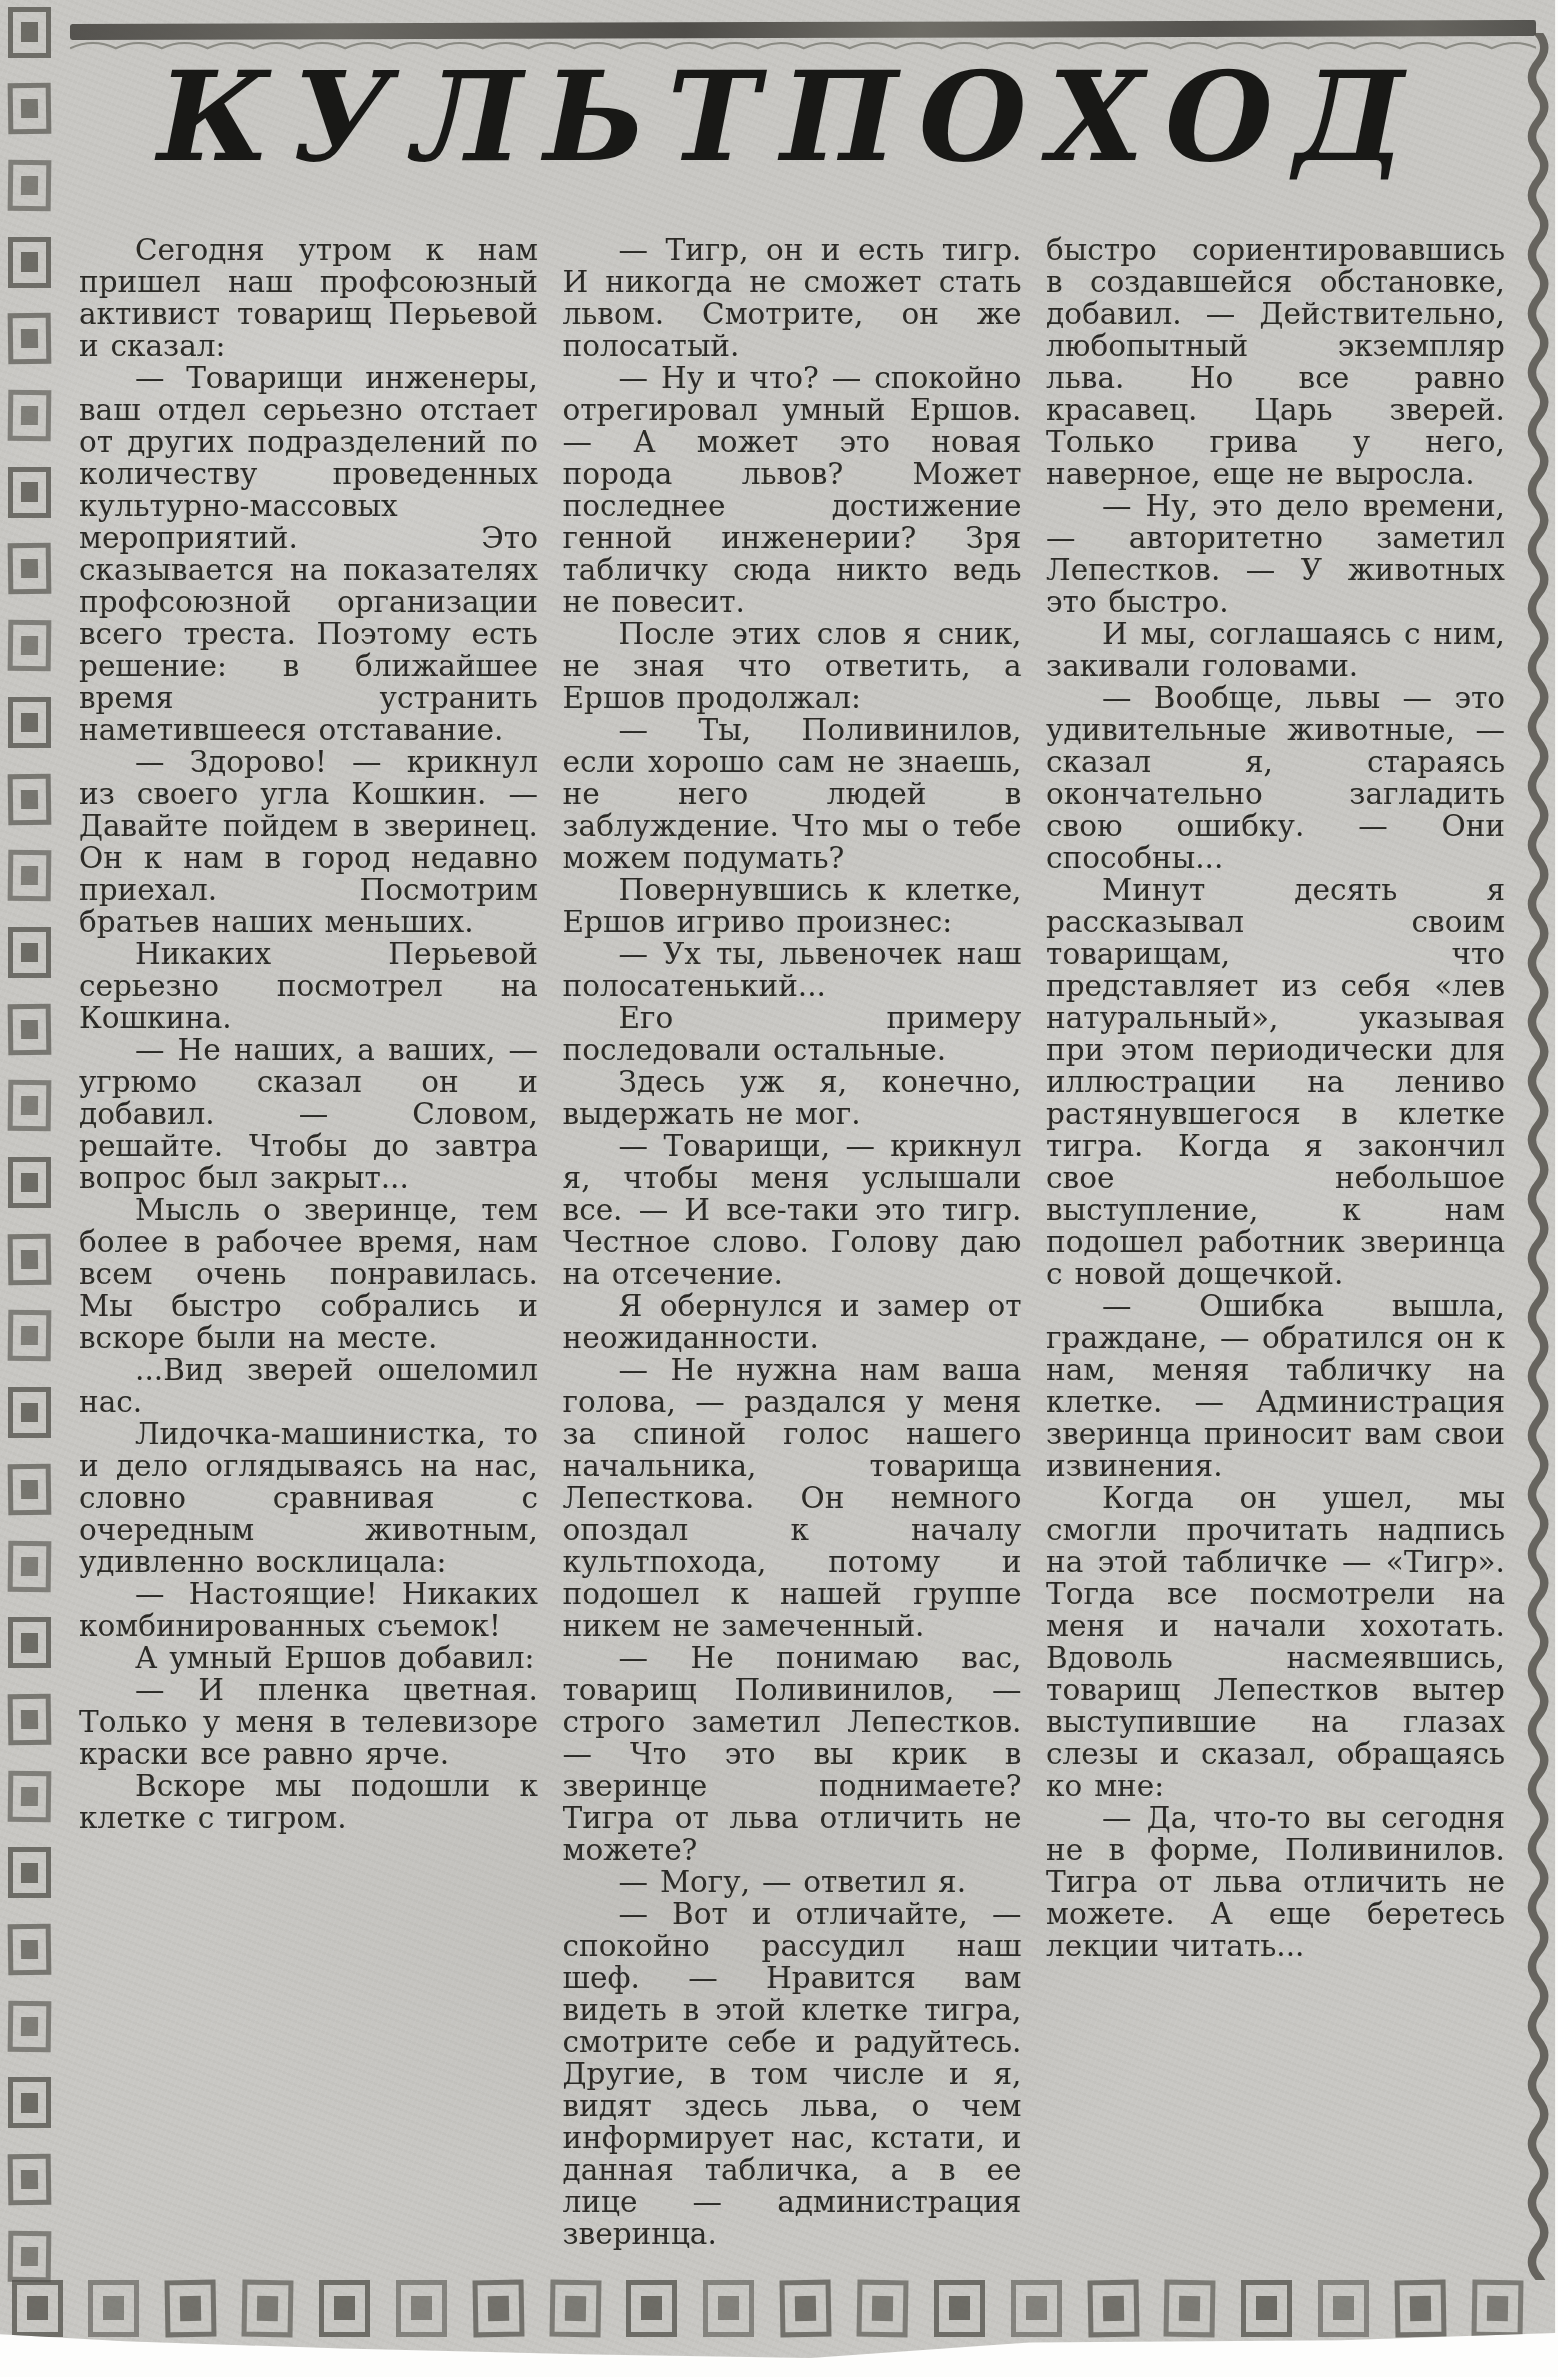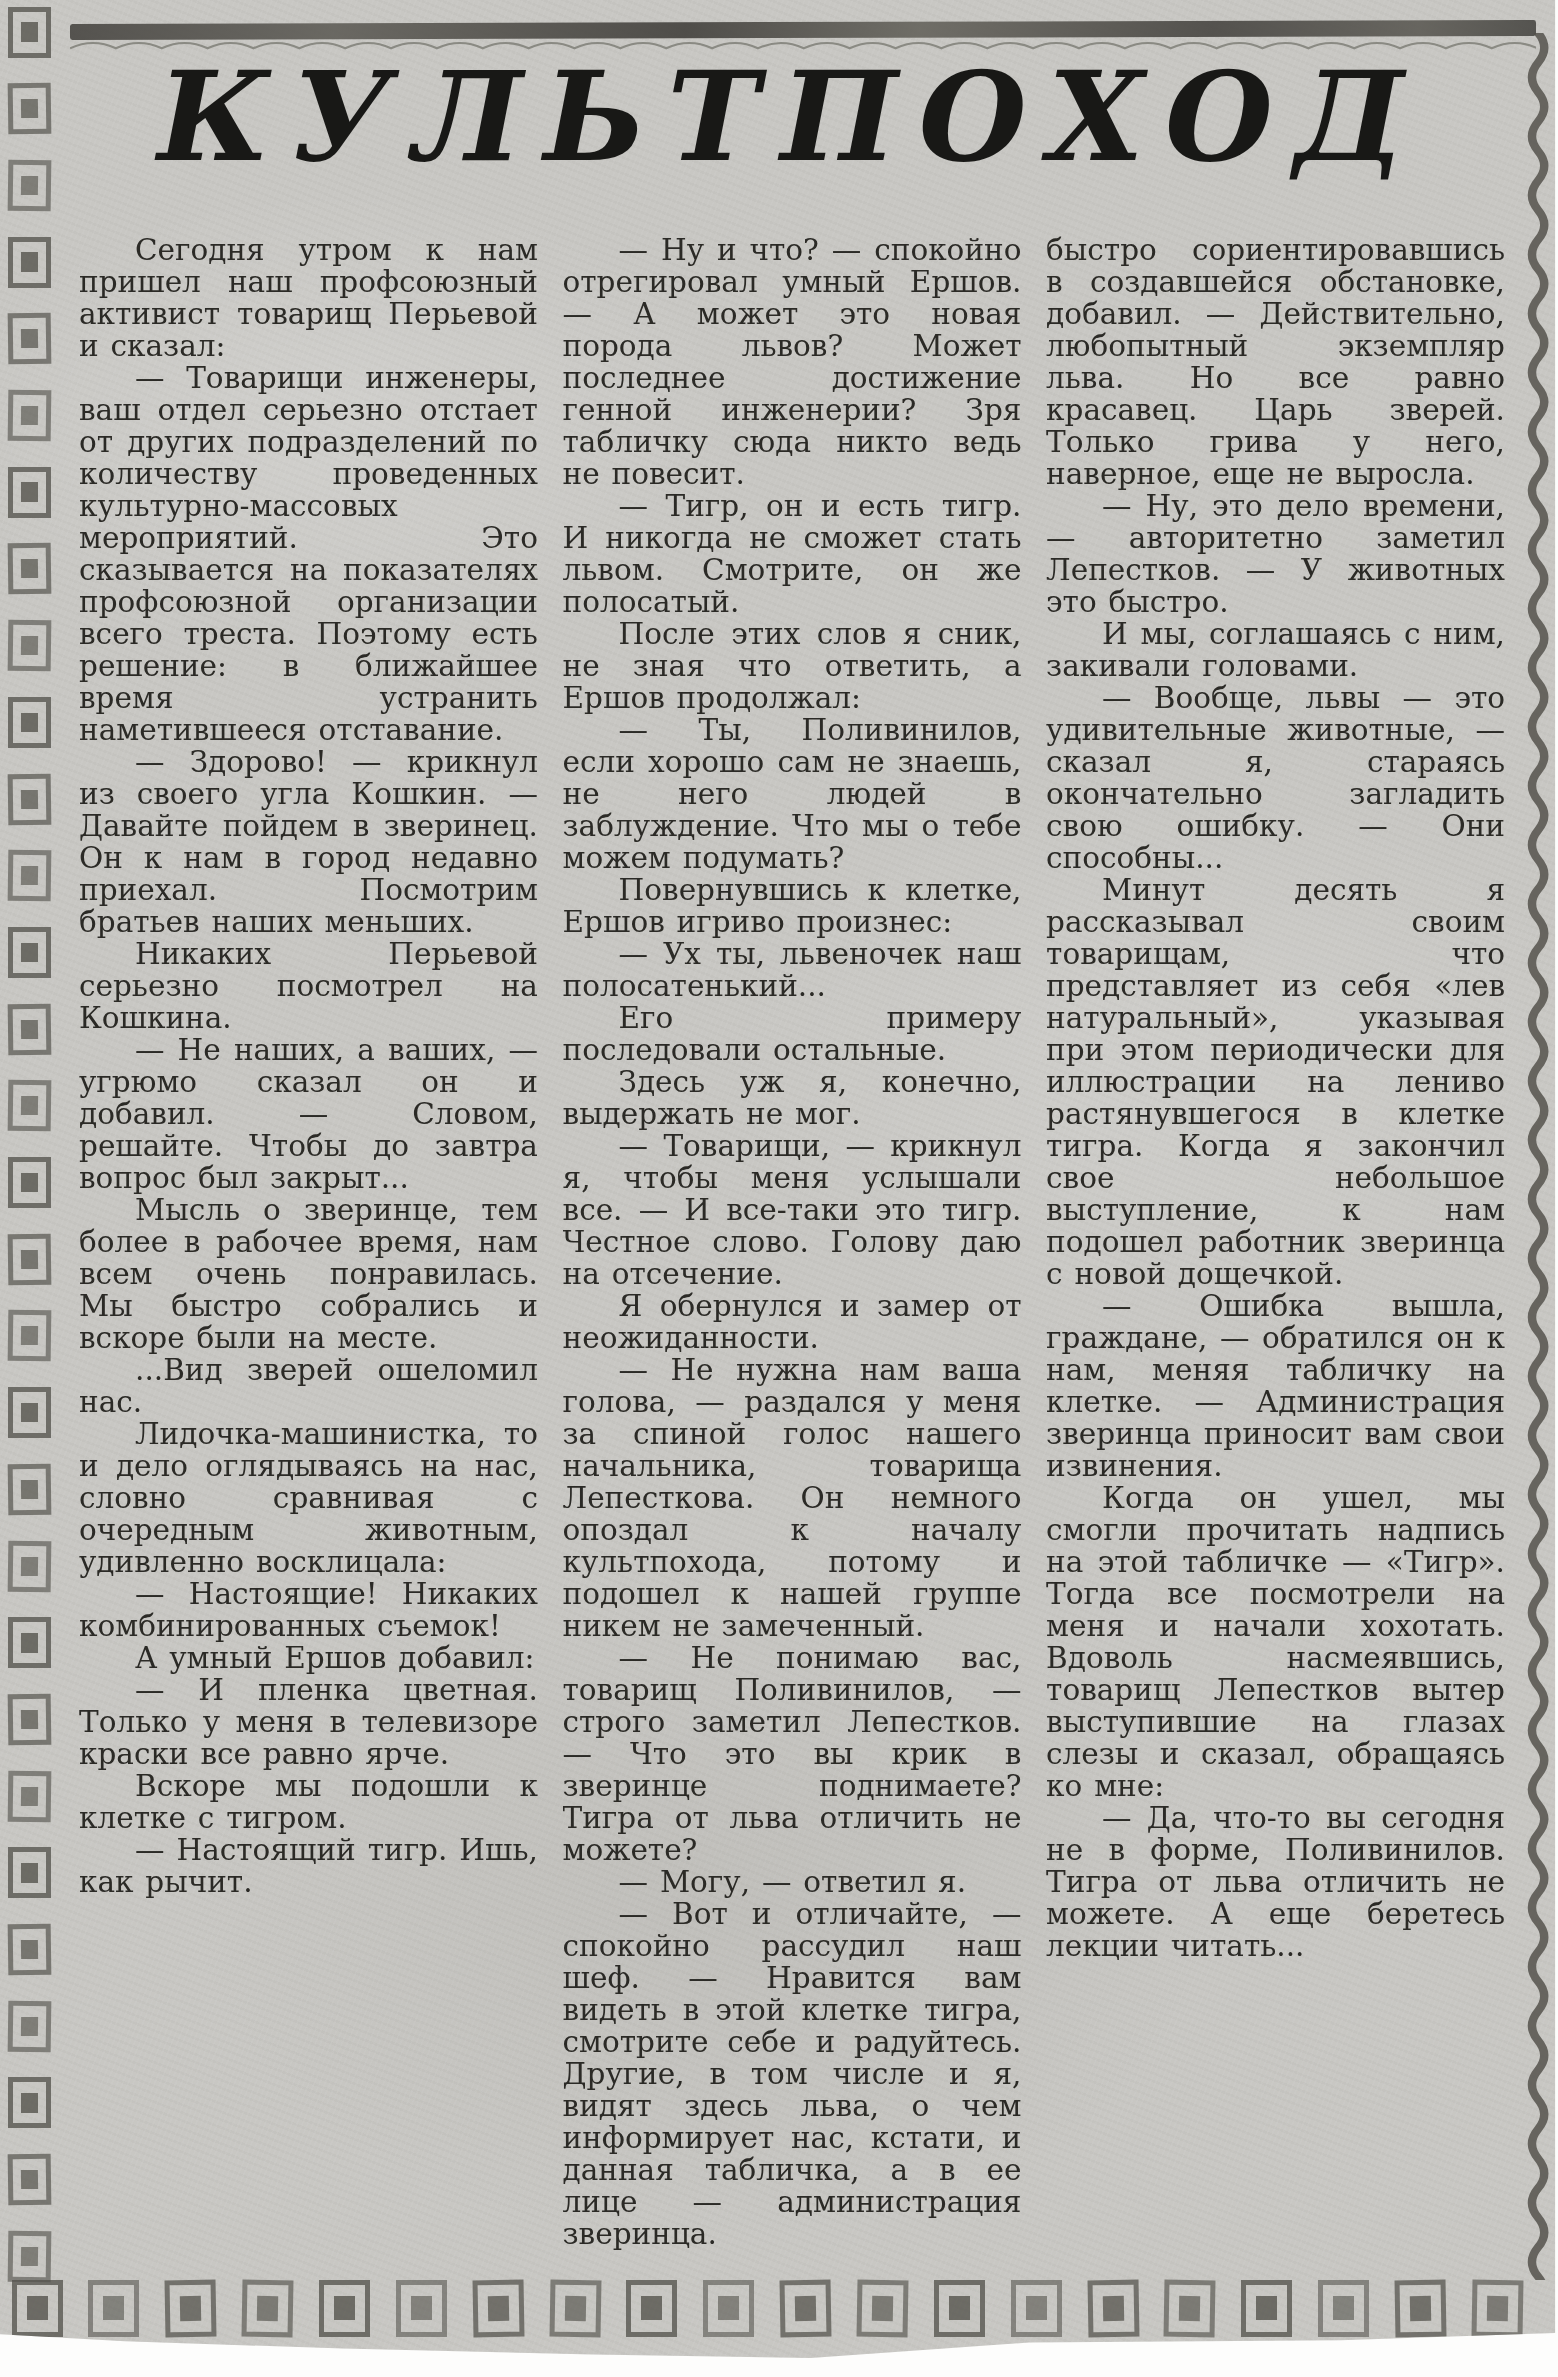--- a/index.html
+++ b/index.html
@@ -157,25 +157,24 @@
         <p class="para">— Здорово! — крикнул из своего угла Кошкин. — Давайте пойдем в зверинец. Он к нам в город недавно приехал. Посмотрим братьев наших меньших.</p>
         <p class="para">Никаких Перьевой серьезно посмотрел на Кошкина.</p>
         <p class="para">— Не наших, а ваших, — угрюмо сказал он и добавил. — Словом, решайте. Чтобы до завтра вопрос был закрыт...</p>
         <p class="para">Мысль о зверинце, тем более в рабочее время, нам всем очень понравилась. Мы быстро собрались и вскоре были на месте.</p>
         <p class="para">...Вид зверей ошеломил нас.</p>
         <p class="para">Лидочка-машинистка, то и дело оглядываясь на нас, словно сравнивая с очередным животным, удивленно восклицала:</p>
         <p class="para">— Настоящие! Никаких комбинированных съемок!</p>
         <p class="para">А умный Ершов добавил:</p>
         <p class="para">— И пленка цветная. Только у меня в телевизоре краски все равно ярче.</p>
         <p class="para">Вскоре мы подошли к клетке с тигром.</p>
-        <p class="para">— Настоящий тигр. Ишь, как рычит.</p>
       </div>
     <div class="col">
+        <p class="para">— Тигр, он и есть тигр. И никогда не сможет стать львом. Смотрите, он же полосатый.</p>
         <p class="para">— Ну и что? — спокойно отрегировал умный Ершов. — А может это новая порода львов? Может последнее достижение генной инженерии? Зря табличку сюда никто ведь не повесит.</p>
-        <p class="para">— Тигр, он и есть тигр. И никогда не сможет стать львом. Смотрите, он же полосатый.</p>
         <p class="para">После этих слов я сник, не зная что ответить, а Ершов продолжал:</p>
         <p class="para">— Ты, Поливинилов, если хорошо сам не знаешь, не него людей в заблуждение. Что мы о тебе можем подумать?</p>
         <p class="para">Повернувшись к клетке, Ершов игриво произнес:</p>
         <p class="para">— Ух ты, львеночек наш полосатенький...</p>
         <p class="para">Его примеру последовали остальные.</p>
         <p class="para">Здесь уж я, конечно, выдержать не мог.</p>
         <p class="para">— Товарищи, — крикнул я, чтобы меня услышали все. — И все-таки это тигр. Честное слово. Голову даю на отсечение.</p>
         <p class="para">Я обернулся и замер от неожиданности.</p>
         <p class="para">— Не нужна нам ваша голова, — раздался у меня за спиной голос нашего начальника, товарища Лепесткова. Он немного опоздал к началу культпохода, потому и подошел к нашей группе никем не замеченный.</p>
         <p class="para">— Не понимаю вас, товарищ Поливинилов, — строго заметил Лепестков. — Что это вы крик в зверинце поднимаете? Тигра от льва отличить не можете?</p>

